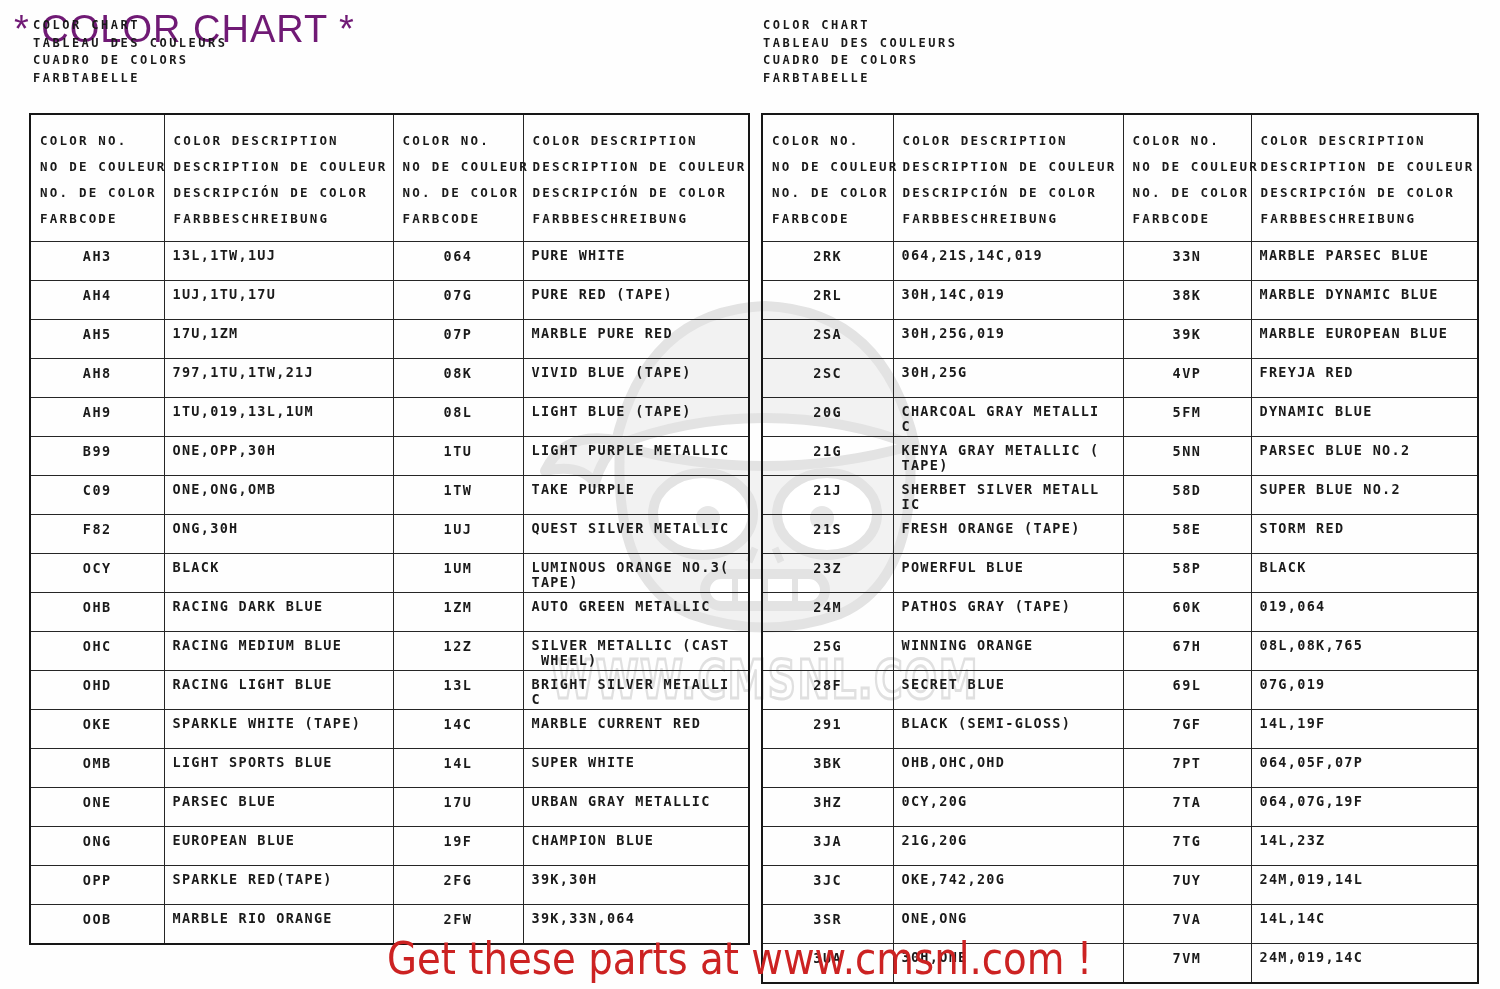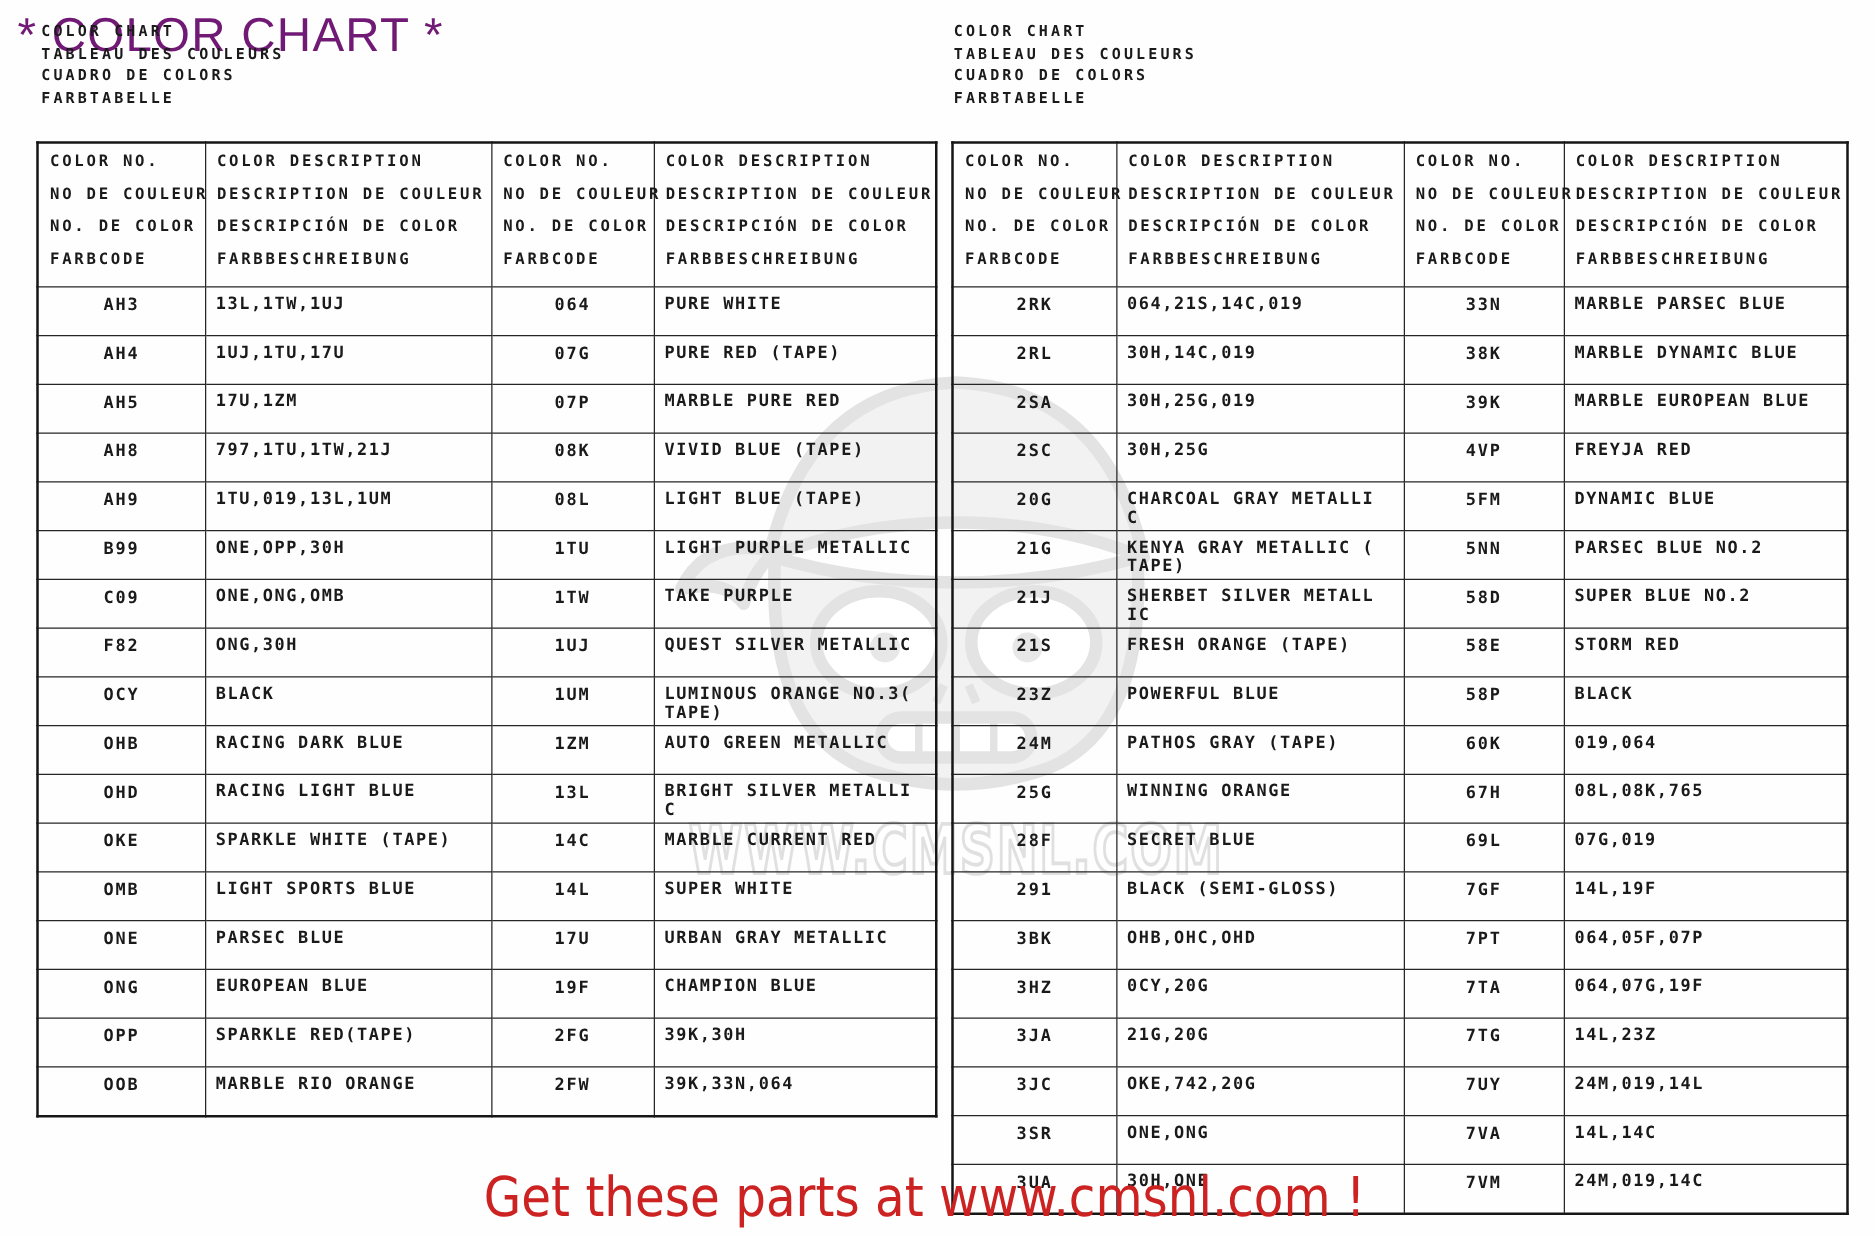--- a/index.html
+++ b/index.html
@@ -18,21 +18,21 @@
   .tw-block.left{left:33px;top:17px;}
   .tw-block.right{left:763px;top:17px;}
 
   
   table.ctable{position:absolute;top:113px;z-index:2;border-collapse:collapse;
       table-layout:fixed;background:transparent;}
   table.ctable.lt{left:29px;width:719px;}
   table.ctable.rt{left:761px;width:716px;}
   table.ctable,table.ctable th,table.ctable td{border:1px solid #262626;}
   table.ctable{border:2px solid #161616;}
-  th.hcell{height:113px;vertical-align:top;padding:1px 4px 0 9px;text-align:left;
+  th.hcell{height:113px;vertical-align:top;padding:13px 4px 0 9px;text-align:left;
       font-size:12.5px;font-weight:bold;letter-spacing:2.2px;line-height:26px;white-space:nowrap;}
   td.code{height:31px;text-align:center;vertical-align:top;padding-top:6px;
       font-size:13.5px;font-weight:bold;letter-spacing:1.5px;}
   td.desc{height:31px;text-align:left;vertical-align:top;padding:6px 2px 0 8px;
       font-size:13.5px;font-weight:bold;letter-spacing:1.3px;
       white-space:pre;line-height:15px;overflow:visible;}
 
   
   .banner{position:absolute;left:387px;top:933px;z-index:5;
       font-family:"DejaVu Sans","Liberation Sans",sans-serif;
@@ -173,20 +173,27 @@
           <td class="desc">LUMINOUS ORANGE NO.3(
 TAPE)</td>
         </tr>
         <tr>
           <td class="code">OHB</td>
           <td class="desc">RACING DARK BLUE</td>
           <td class="code">1ZM</td>
           <td class="desc">AUTO GREEN METALLIC</td>
         </tr>
         <tr>
+          <td class="code">OHC</td>
+          <td class="desc">RACING MEDIUM BLUE</td>
+          <td class="code">12Z</td>
+          <td class="desc">SILVER METALLIC (CAST
+ WHEEL)</td>
+        </tr>
+        <tr>
           <td class="code">OHD</td>
           <td class="desc">RACING LIGHT BLUE</td>
           <td class="code">13L</td>
           <td class="desc">BRIGHT SILVER METALLI
 C</td>
         </tr>
         <tr>
           <td class="code">OKE</td>
           <td class="desc">SPARKLE WHITE (TAPE)</td>
           <td class="code">14C</td>

